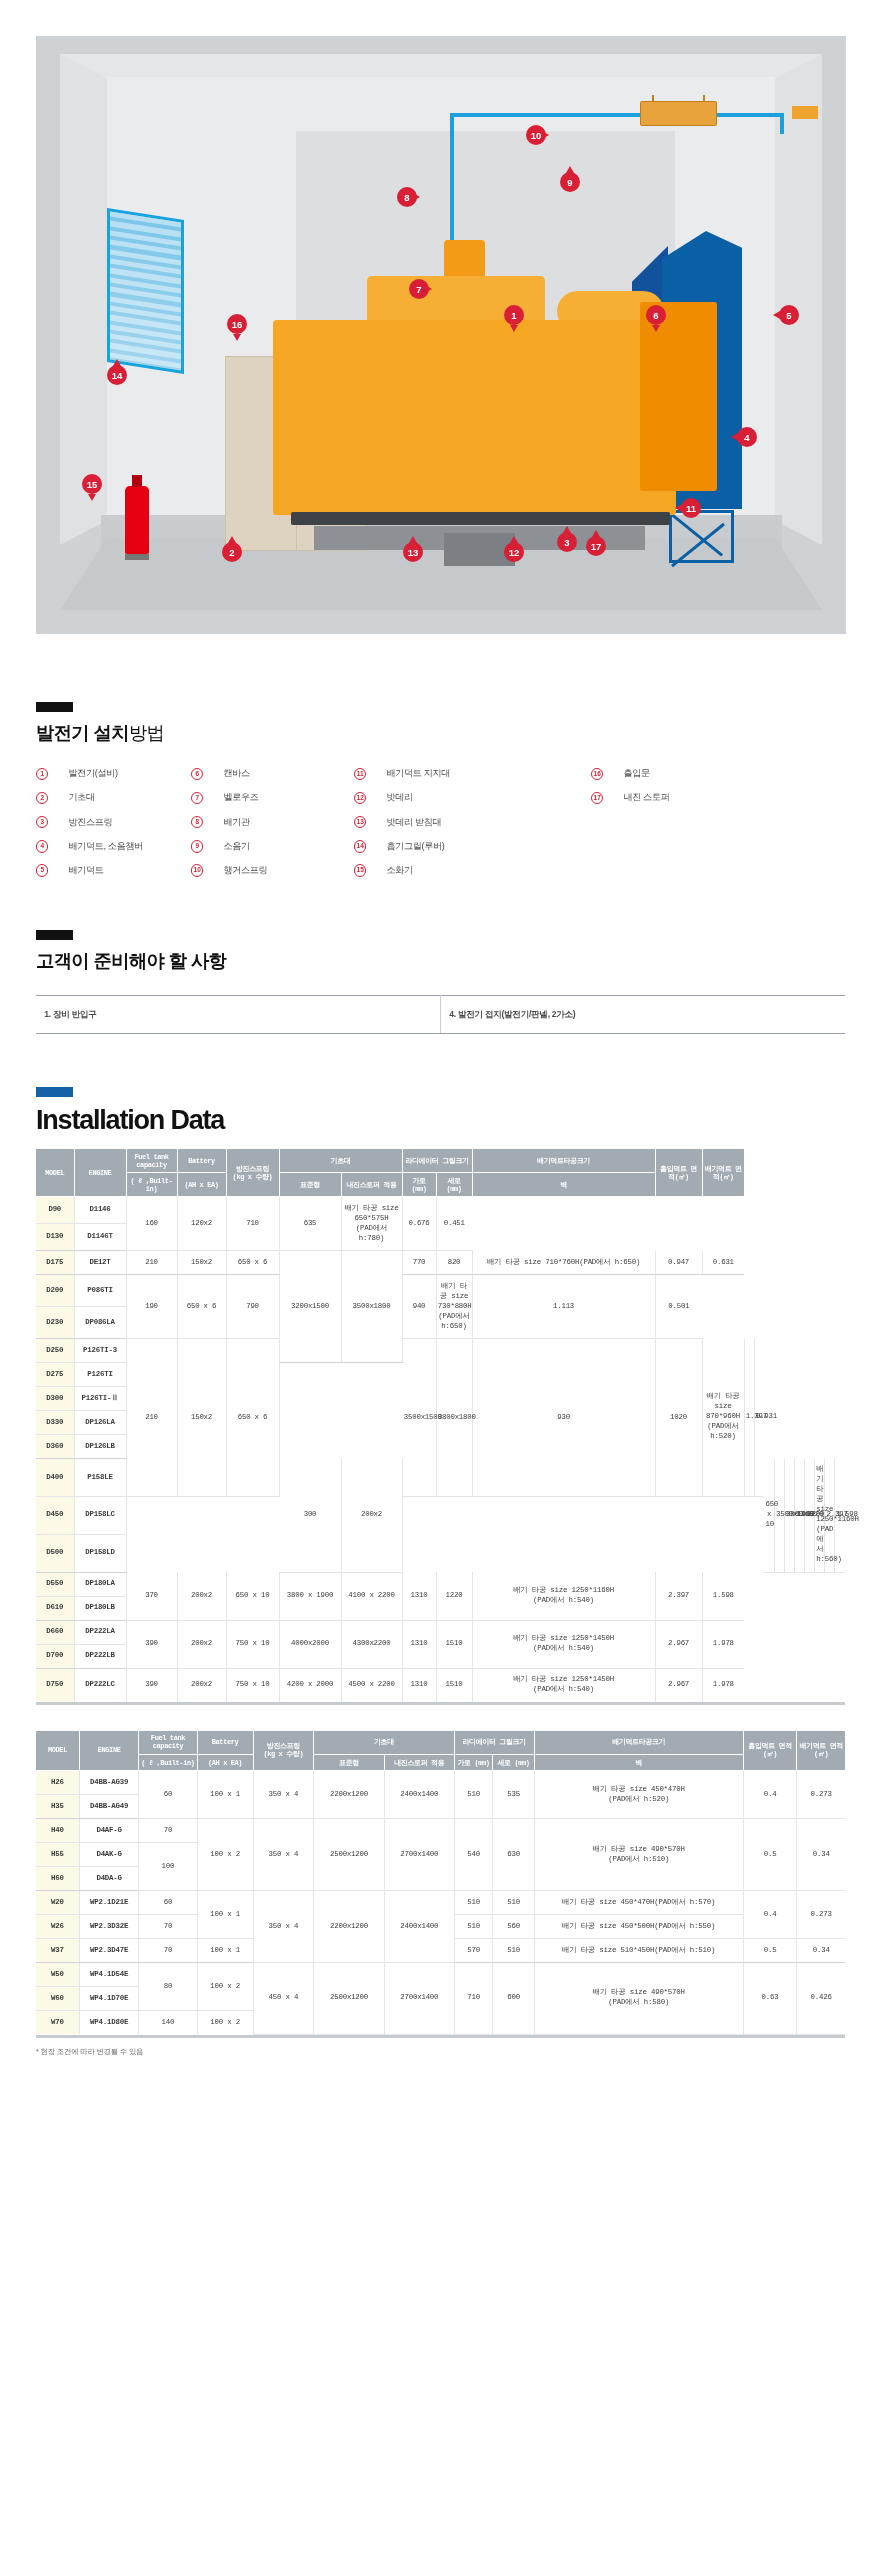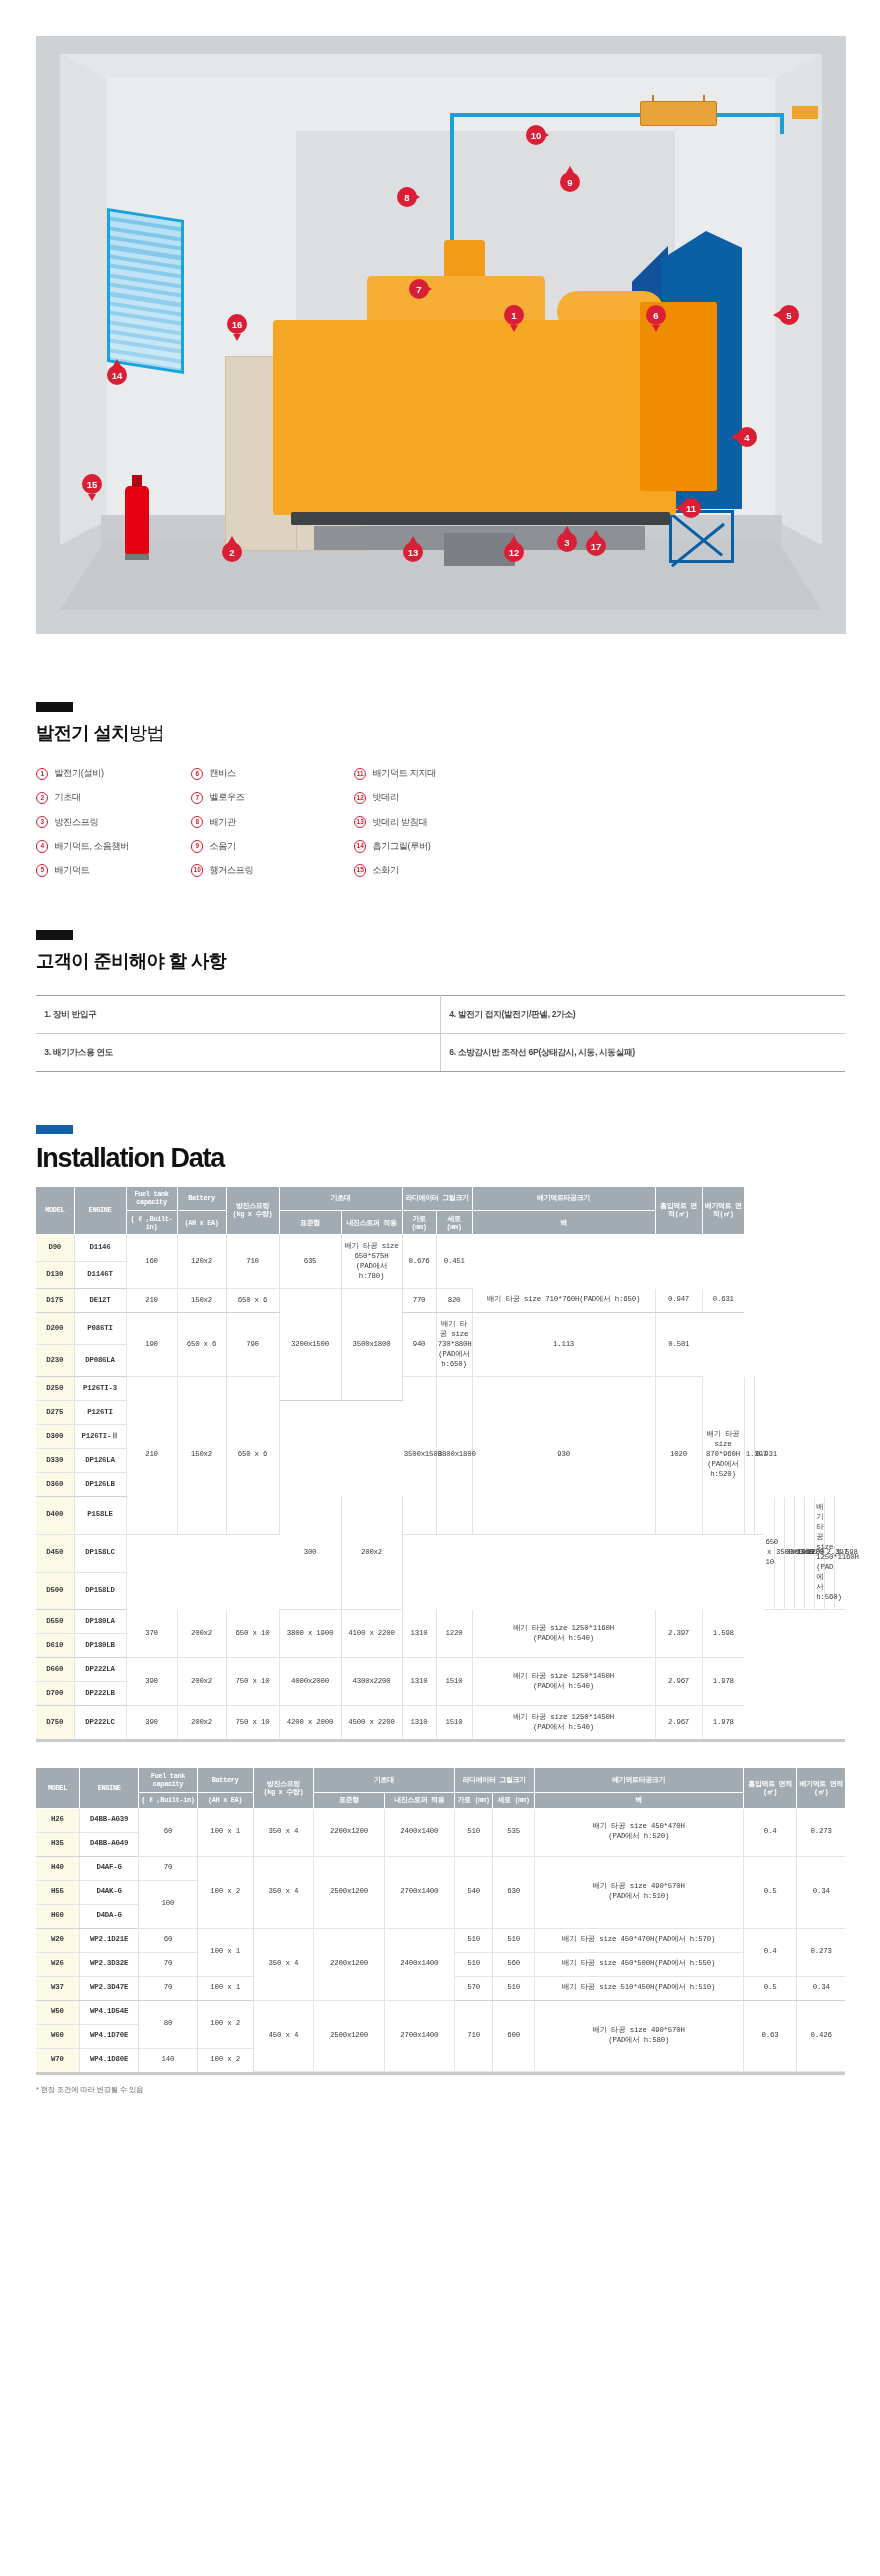--- a/index.html
+++ b/index.html
@@ -189,21 +189,21 @@
     margin:0 0 22.5px 0;
   }
   .sec-title.en { font-size:27px; letter-spacing:-1.2px; margin-bottom:13px;}
   .sec-title .light { font-weight:normal; }
 
   .legend-grid {
     display:grid; grid-template-columns: 155px 163px 237px 154px;
     column-gap:0; row-gap:0;
   }
   .legend-col { display:flex; flex-direction:column; gap:11.2px; }
-  .lg-item { display:flex; align-items:center; gap:6px; }
+  .lg-item { display:flex; align-items:center; gap:20px; }
   .lg-num {
     width:12.4px; height:12.4px; flex:0 0 12.4px; border-radius:50%;
     border:0.8px solid #d81f35; color:#d81f35;
     font-size:6.5px; font-weight:bold; line-height:1;
     display:flex; align-items:center; justify-content:center;
   }
   .lg-label { font-size:9.2px; color:#4c4c4c; letter-spacing:-0.4px; white-space:nowrap;}
 
   
   .prep-table { width:100%; border-collapse:collapse; margin-top:2px;font-weight:bold;}
@@ -391,35 +391,41 @@
           </div>
           <div class="lg-item">
             <span class="lg-num">14</span>
             <span class="lg-label">흡기그릴(루버)</span>
           </div>
           <div class="lg-item">
             <span class="lg-num">15</span>
             <span class="lg-label">소화기</span>
           </div>
         </div>
+        <div class="legend-col">
+          <div class="lg-item">
+            <span class="lg-num">16</span>
+            <span class="lg-label">출입문</span>
+          </div>
+          <div class="lg-item">
+            <span class="lg-num">17</span>
+            <span class="lg-label">내진 스토퍼</span>
+          </div>
+        </div>
       </div>
   </div>
 
   <div class="section" style="padding-top:53px;">
     <div class="sec-rule"></div>
     <h2 class="sec-title">고객이 준비해야 할 사항</h2>
     <table class="prep-table">
       <tbody id="prep-body">
           <tr>
             <td class="left">1. 장비 반입구</td>
             <td>4. 발전기 접지(발전기/판넬, 2가소)</td>
-          </tr>
-          <tr>
-            <td class="left">3. 배기가스용 연도</td>
-            <td>6. 소방감시반 조작선 6P(상태감시, 시동, 시동실패)</td>
           </tr>
         </tbody>
     </table>
   </div>
 
   <div class="section" style="padding-top:53px;">
     <div class="sec-rule blue"></div>
     <h2 class="sec-title en">Installation Data</h2>
 
     <div class="dtable-wrap">

